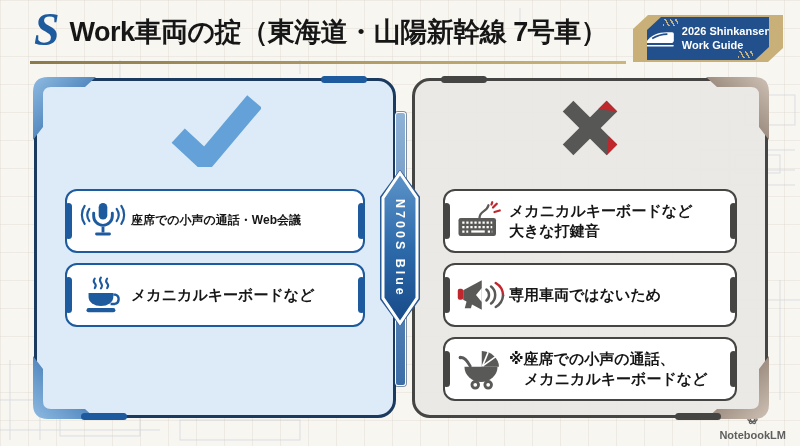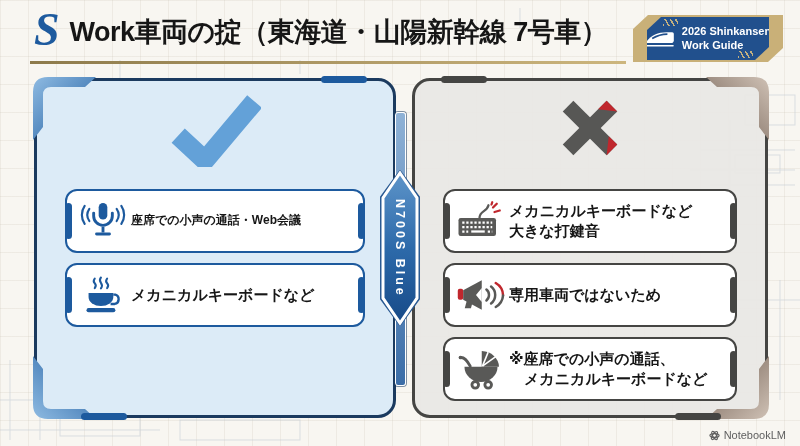--- a/index.html
+++ b/index.html
@@ -68,21 +68,21 @@
     background:linear-gradient(180deg,#8fb2d6,#3b6da7);border:1.5px solid #fff;border-radius:3px;
     box-shadow:0 0 0 1px rgba(27,58,95,.55);}
   .ribbon-capsule{position:absolute;left:380px;top:170px;z-index:5;}
   .ribbon-label{position:absolute;left:380px;top:170px;width:40px;height:156px;z-index:6;
     display:flex;align-items:center;justify-content:center;
     writing-mode:vertical-rl;text-orientation:mixed;
     color:#fff;font-size:12.5px;font-weight:bold;letter-spacing:3px;white-space:nowrap;}
 
   
   .watermark{position:absolute;right:14px;bottom:5px;display:flex;align-items:center;gap:4px;
-    color:var(--watermark-gray,#5f5f5f);font-size:11px;font-weight:normal;}
+    color:var(--watermark-gray,#5f5f5f);font-size:11px;font-weight:bold;flex-direction:column;}
 </style>
 </head>
 <body>
 
 <div class="canvas">
 
   <svg width="0" height="0" style="position:absolute">
     <defs>
       <linearGradient id="gradBlue" x1="0" y1="0" x2="1" y2="1">
         <stop offset="0" stop-color="#8fbbe2"></stop>

